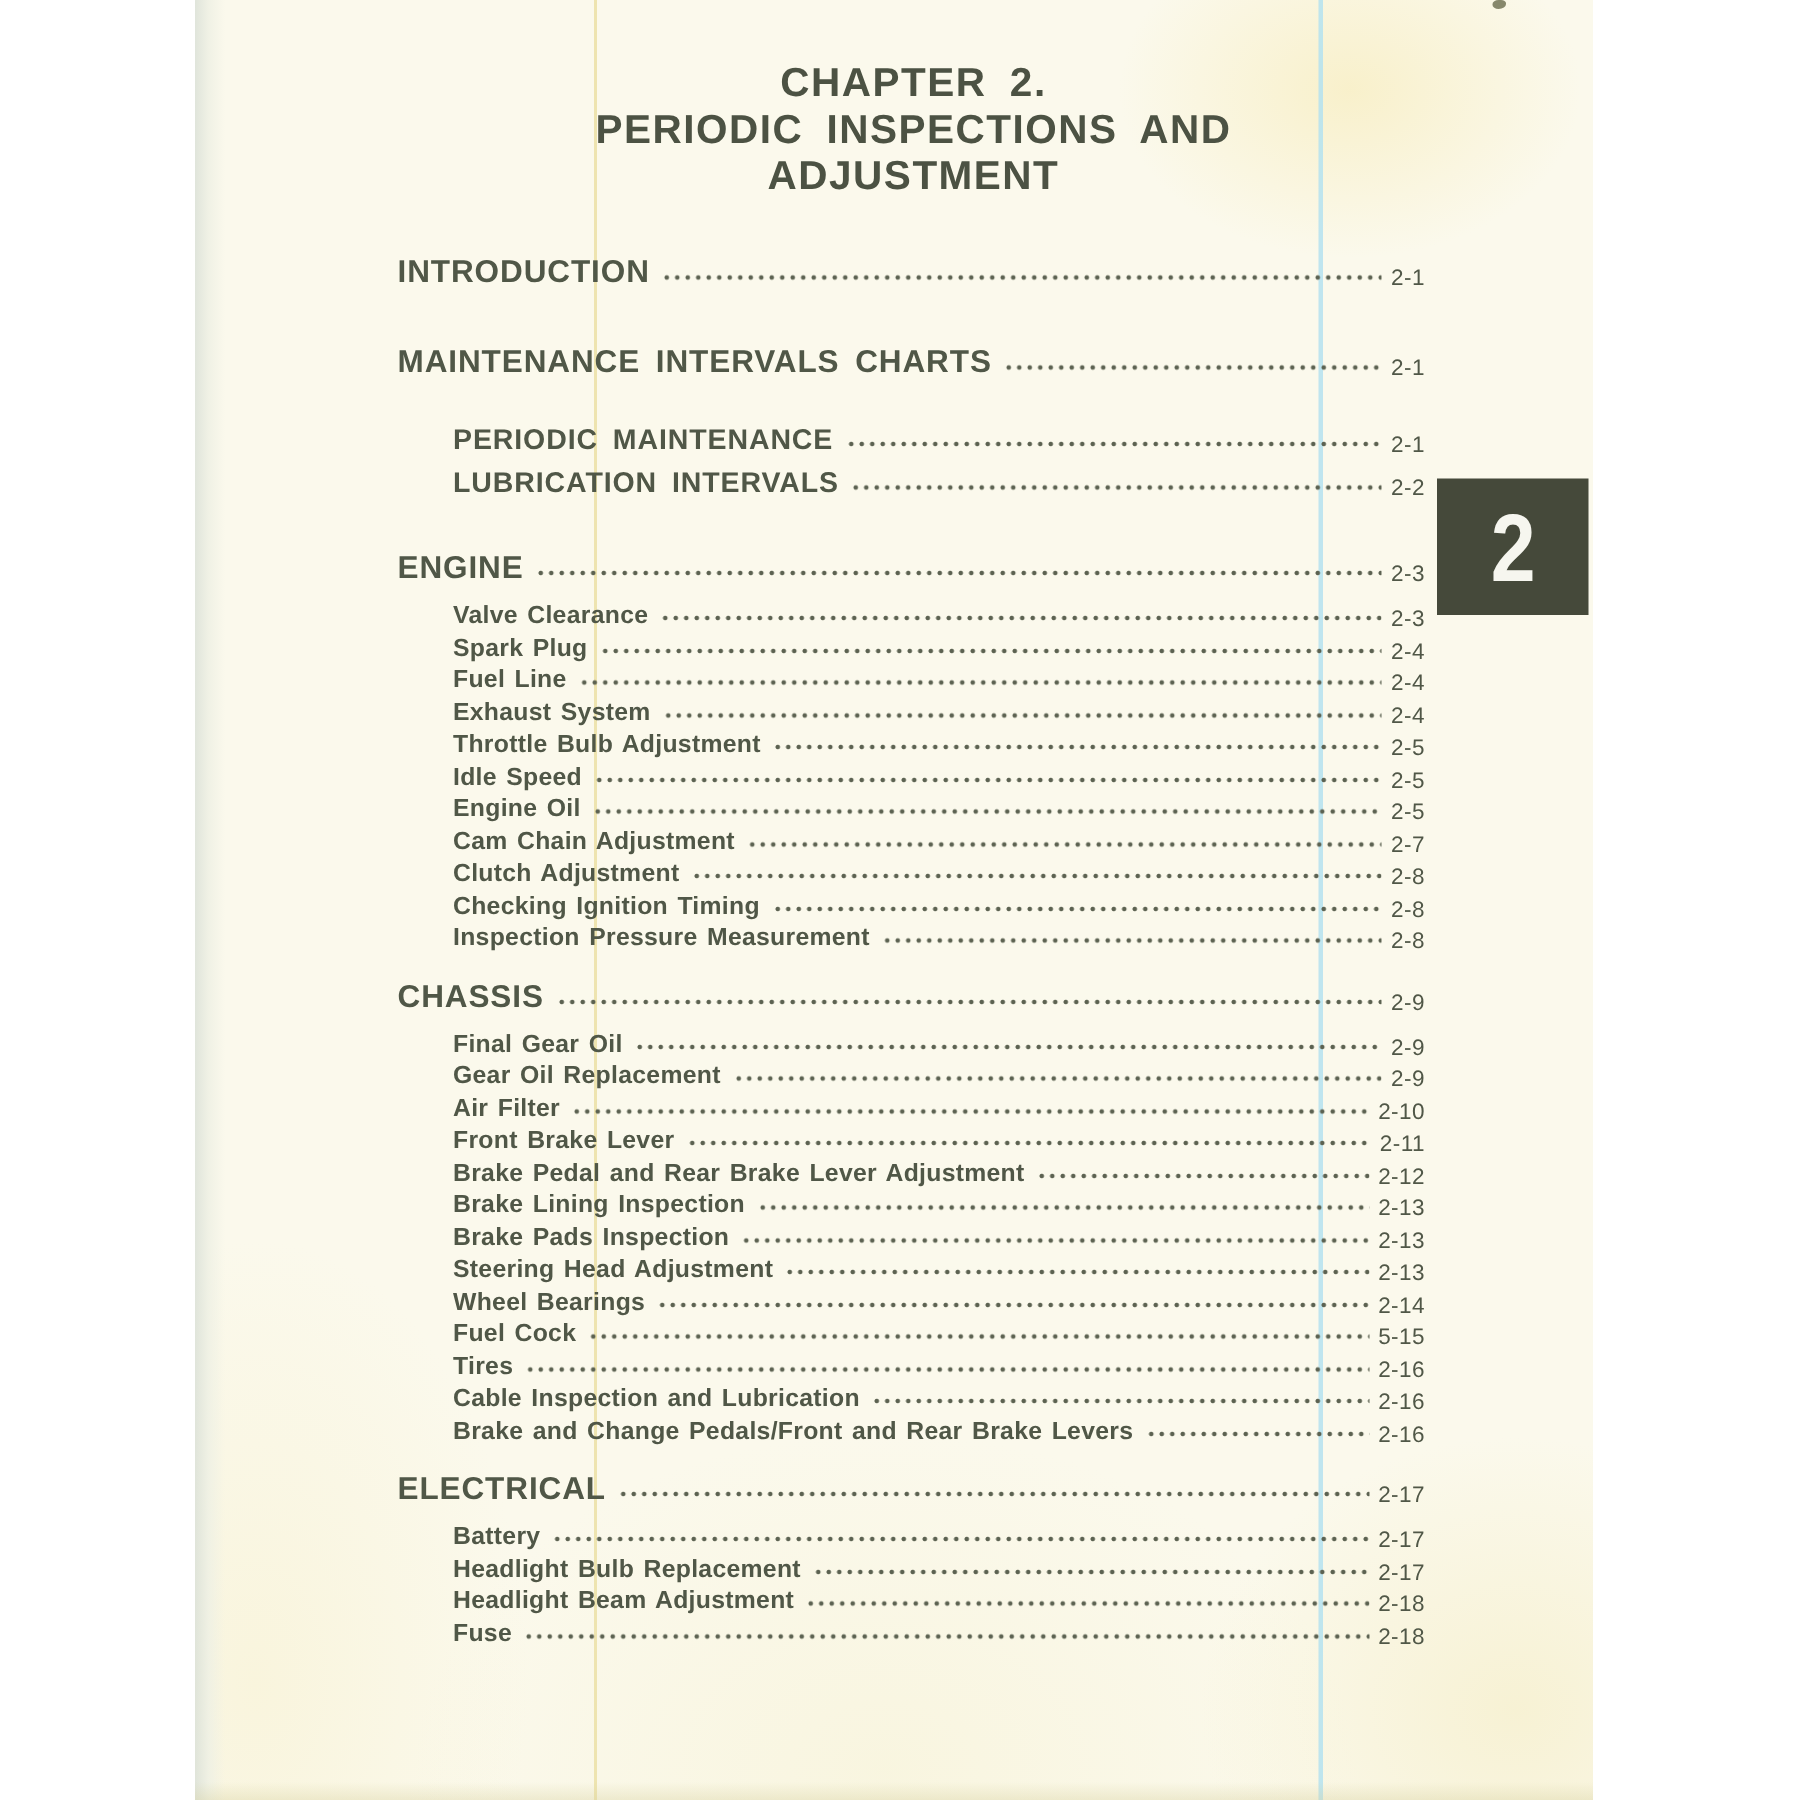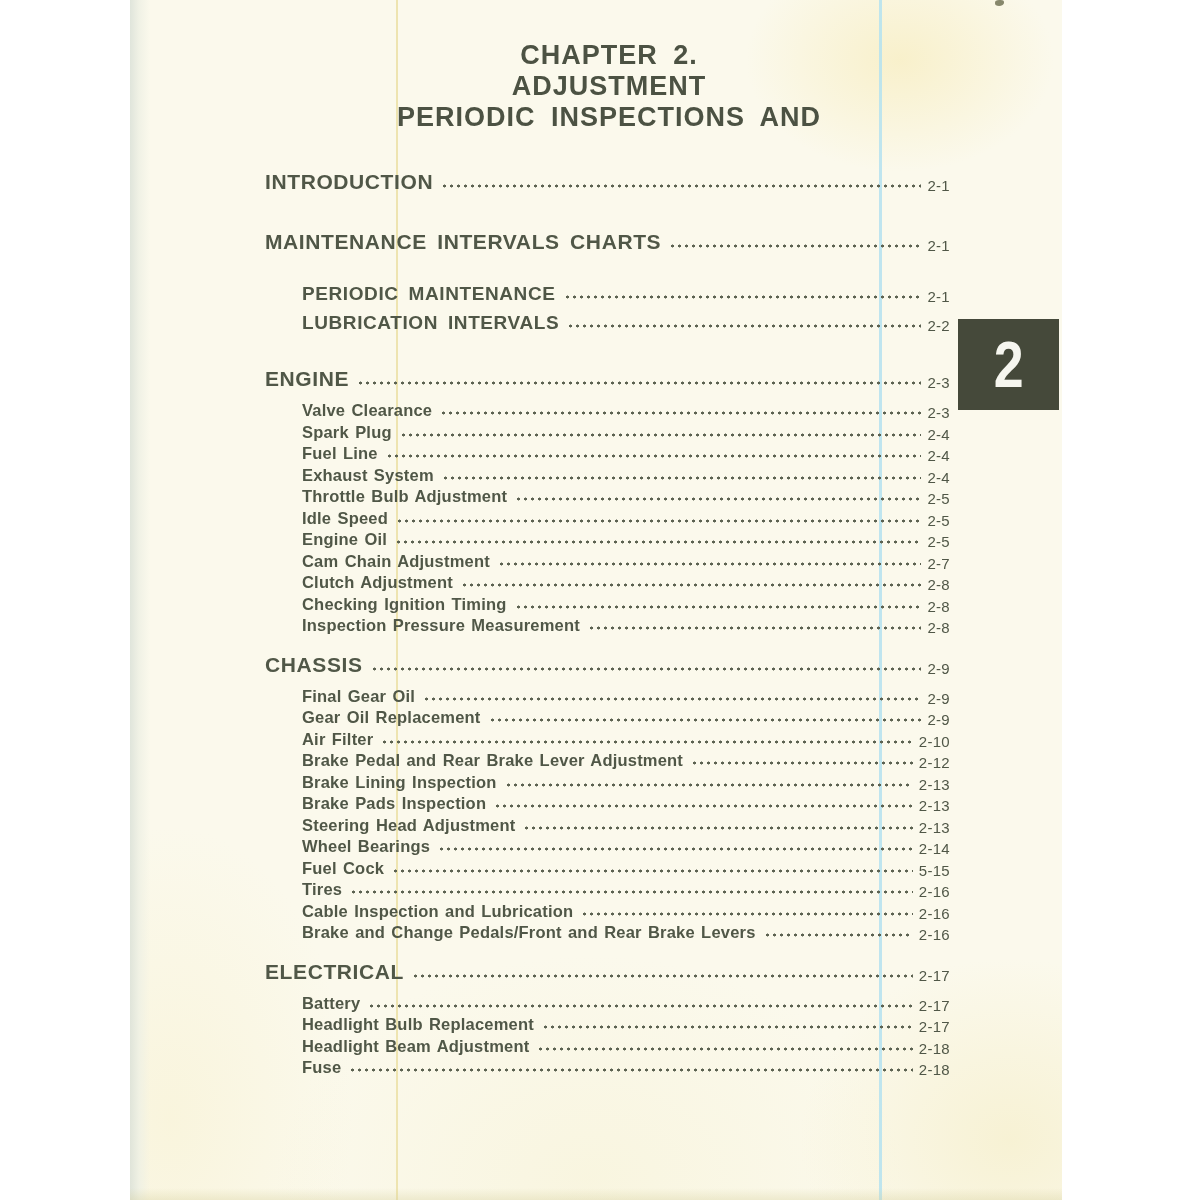--- a/index.html
+++ b/index.html
@@ -93,22 +93,22 @@
 <body>
 
 <div class="scan">
   <div class="page">
     <div class="line-yellow"></div>
     <div class="line-blue"></div>
     <div class="speck"></div>
 
     <div class="title">
       <div>CHAPTER 2.</div>
+      <div>PERIODIC INSPECTIONS AND</div>
       <div>ADJUSTMENT</div>
-      <div>PERIODIC INSPECTIONS AND</div>
     </div>
 
     <div class="chapter-tab">
       <span>2</span>
     </div>
 
     <div class="toc" id="toc">
         <div class="row lvl-main">
           <span class="label">INTRODUCTION</span>
           <span class="dots"></span>
@@ -203,20 +203,25 @@
           <span class="label">Gear Oil Replacement</span>
           <span class="dots"></span>
           <span class="pagenum">2-9</span>
         </div>
         <div class="row lvl-sub">
           <span class="label">Air Filter</span>
           <span class="dots"></span>
           <span class="pagenum">2-10</span>
         </div>
         <div class="row lvl-sub">
+          <span class="label">Front Brake Lever</span>
+          <span class="dots"></span>
+          <span class="pagenum">2-11</span>
+        </div>
+        <div class="row lvl-sub">
           <span class="label">Brake Pedal and Rear Brake Lever Adjustment</span>
           <span class="dots"></span>
           <span class="pagenum">2-12</span>
         </div>
         <div class="row lvl-sub">
           <span class="label">Brake Lining Inspection</span>
           <span class="dots"></span>
           <span class="pagenum">2-13</span>
         </div>
         <div class="row lvl-sub">

